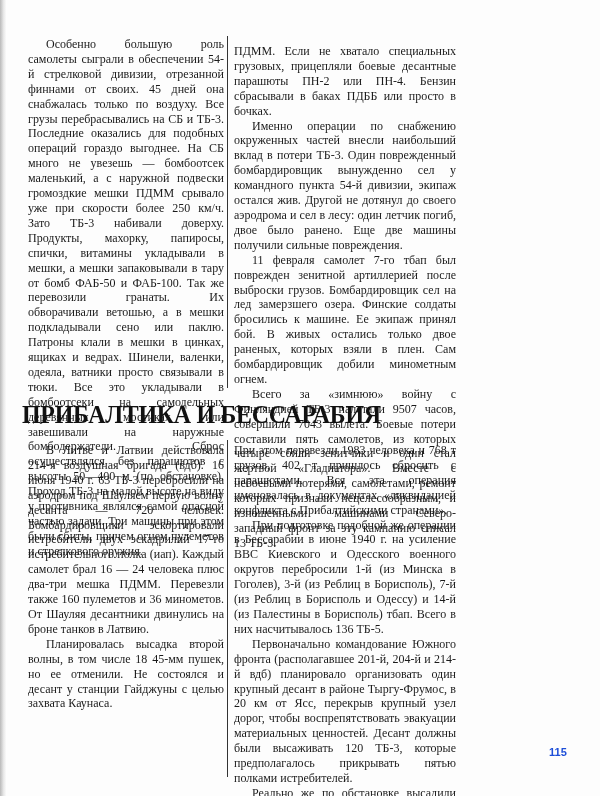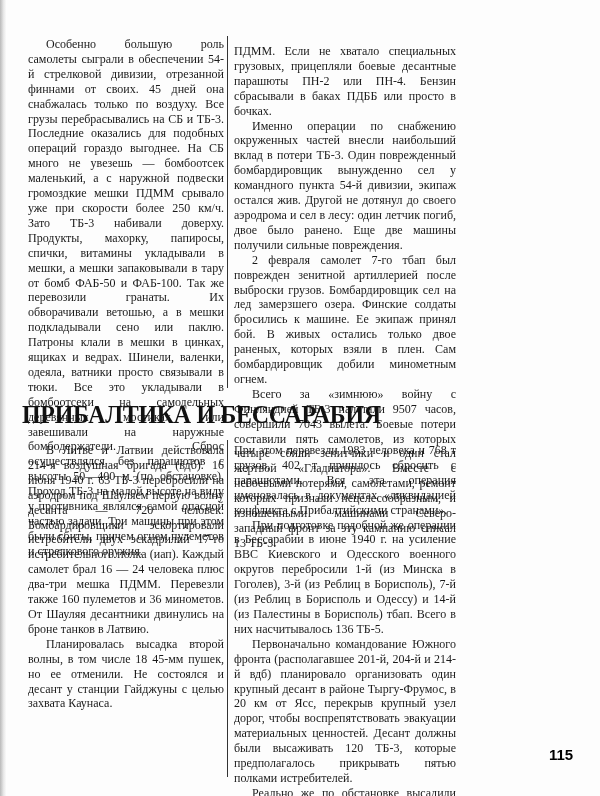--- a/index.html
+++ b/index.html
@@ -24,38 +24,38 @@
     .divider { position: absolute; width: 1px; background: #333; }
     .divider-top { left: 227px; top: 36px; height: 352px; }
     .divider-bot { left: 227px; top: 440px; height: 337px; }
     .section-heading {
       position: absolute; left: 22px; top: 400px; font-family: "Liberation Serif", serif;
       font-weight: bold; font-size: 26px; letter-spacing: -0.3px; color: #111; margin: 0;
       transform: scaleX(0.92); transform-origin: left center;
     }
     .page-number {
       position: absolute; left: 549px; top: 746px; font-family: "Liberation Sans", sans-serif;
-      font-weight: bold; font-size: 15px; color: #000000;
+      font-weight: bold; font-size: 11px; color: #1d4ed8;
     }
   </style>
 </head>
 <body>
 
 <div class="binding-edge"></div>
 
 <div class="col col-top-left">
   <p>Особенно большую роль самолеты сыграли в обеспечении 54-й стрелковой дивизии, отрезанной финнами от своих. 45 дней она снабжалась только по воздуху. Все грузы перебрасывались на СБ и ТБ-3. Последние оказались для подобных операций гораздо выгоднее. На СБ много не увезешь — бомбоотсек маленький, а с наружной подвески громоздкие мешки ПДММ срывало уже при скорости более 250 км/ч. Зато ТБ-3 набивали доверху. Продукты, махорку, папиросы, спички, витамины укладывали в мешки, а мешки запаковывали в тару от бомб ФАБ-50 и ФАБ-100. Так же перевозили гранаты. Их обворачивали ветошью, а в мешки подкладывали сено или паклю. Патроны клали в мешки в цинках, ящиках и ведрах. Шинели, валенки, одеяла, ватники просто связывали в тюки. Все это укладывали в бомбоотсеки на самодельных деревянных мостиках или завешивали на наружные бомбодержатели. Сброс осуществлялся без парашютов с высоты 50—400 м (по обстановке). Проход ТБ-3 на малой высоте на виду у противника являлся самой опасной частью задачи. Три машины при этом были сбиты, причем огнем пулеметов и стрелкового оружия.</p>
 </div>
 
 <div class="divider divider-top"></div>
 
 <div class="col col-top-right">
   <p class="noindent">ПДММ. Если не хватало специальных грузовых, прицепляли боевые десантные парашюты ПН-2 или ПН-4. Бензин сбрасывали в баках ПДББ или просто в бочках.</p>
   <p>Именно операции по снабжению окруженных частей внесли наибольший вклад в потери ТБ-3. Один поврежденный бомбардировщик вынужденно сел у командного пункта 54-й дивизии, экипаж остался жив. Другой не дотянул до своего аэродрома и сел в лесу: один летчик погиб, двое было ранено. Еще две машины получили сильные повреждения.</p>
-  <p>2 февраля самолет 7-го тбап был поврежден зенитной артиллерией после выброски грузов. Бомбардировщик сел на лед замерзшего озера. Финские солдаты бросились к машине. Ее экипаж принял бой. В живых остались только двое раненых, которых взяли в плен. Сам бомбардировщик добили минометным огнем.</p>
+  <p>11 февраля самолет 7-го тбап был поврежден зенитной артиллерией после выброски грузов. Бомбардировщик сел на лед замерзшего озера. Финские солдаты бросились к машине. Ее экипаж принял бой. В живых остались только двое раненых, которых взяли в плен. Сам бомбардировщик добили минометным огнем.</p>
   <p>Всего за «зимнюю» войну с Финляндией ТБ-3 налетали 9507 часов, совершили 7043 вылета. Боевые потери составили пять самолетов, из которых четыре сбили зенитчики и один стал жертвой «Гладиатора». Вместе с небоевыми потерями, самолетами, ремонт которых признали нецелесообразным, и изношенными машинами Северо-западный фронт за эту кампанию списал 13 ТБ-3.</p>
 </div>
 
 <h2 class="section-heading">ПРИБАЛТИКА И БЕССАРАБИЯ</h2>
 
 <div class="col col-bot-left">
   <p>В Литве и Латвии действовала 214-я воздушная бригада (вдб). 16 июня 1940 г. 63 ТБ-3 перебросили на аэродром под Шауляем первую волну десанта — 720 человек. Бомбардировщики эскортировали истребители двух эскадрилий 17-го истребительного полка (иап). Каждый самолет брал 16 — 24 человека плюс два-три мешка ПДММ. Перевезли также 160 пулеметов и 36 минометов. От Шауляя десантники двинулись на броне танков в Латвию.</p>
   <p>Планировалась высадка второй волны, в том числе 18 45-мм пушек, но ее отменили. Не состоялся и десант у станции Гайджуны с целью захвата Каунаса.</p>
 
 </div>

